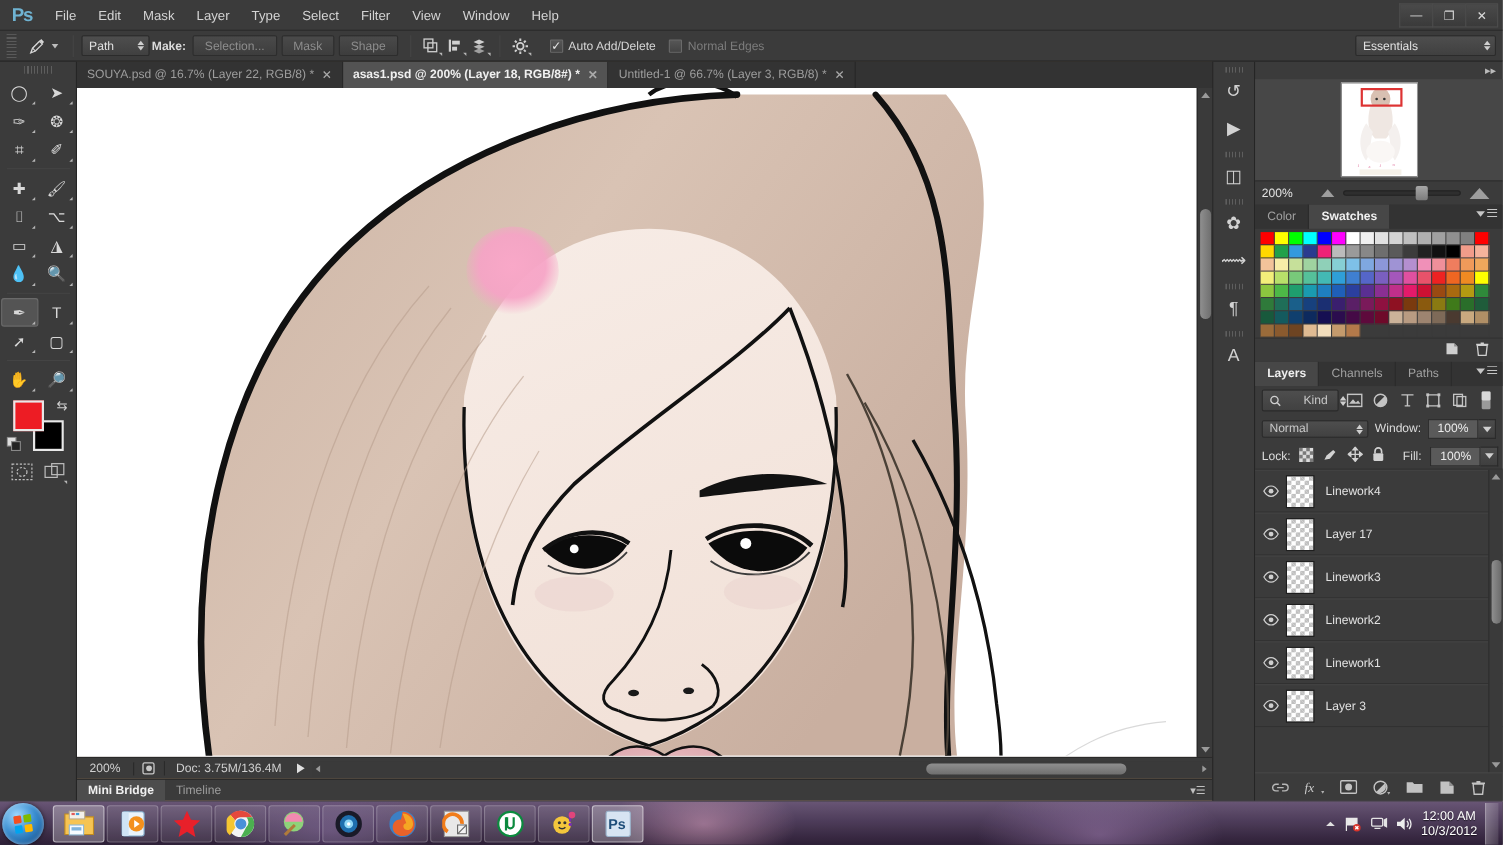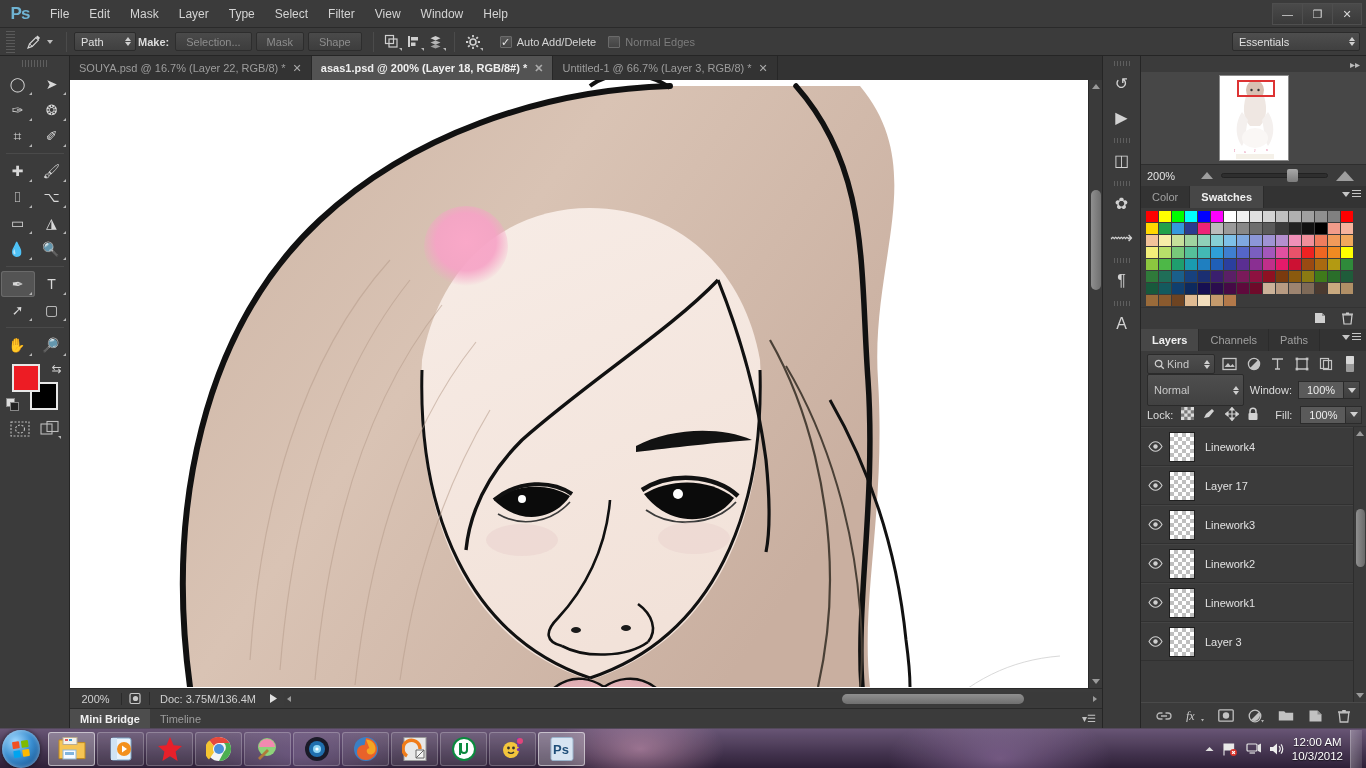--- a/index.html
+++ b/index.html
@@ -162,21 +162,21 @@
   .swcell { width:13px; height:12px; border-right:1px solid #3b3b3b; border-bottom:1px solid #3b3b3b; }
   .panel-footer { height:22px; display:flex; align-items:center; justify-content:flex-end; gap:14px; padding-right:12px; background:#3b3b3b; border-top:1px solid #333;}
 
   .filterrow { height:26px; display:flex; align-items:center; gap:5px; padding:0 6px; }
   .kinddd {
     background:linear-gradient(#4e4e4e,#414141); border:1px solid #2b2b2b; height:20px;
     display:flex; align-items:center; gap:5px; padding:0 4px 0 6px; border-radius:2px; width:70px; justify-content:space-between;
   }
   .fic { width:20px; height:20px; display:flex; align-items:center; justify-content:center; color:#c4c4c4; }
   .blendrow { height:26px; display:flex; align-items:center; gap:6px; padding:0 6px; }
-  .blenddd { flex:1; background:linear-gradient(#4e4e4e,#414141); border:1px solid #2b2b2b; height:32px;
+  .blenddd { flex:1; background:linear-gradient(#4e4e4e,#414141); border:1px solid #2b2b2b; height:16px;
     display:flex; align-items:center; justify-content:space-between; padding:0 4px 0 6px; border-radius:2px; }
   .numfield { background:#5a5a5a; border:1px solid #2b2b2b; height:18px; width:46px;
     display:flex; align-items:center; justify-content:center; color:#ececec; font-size:11px; }
   .numcaret { width:16px; height:18px; background:linear-gradient(#4c4c4c,#3f3f3f); border:1px solid #2b2b2b;
     border-left:none; display:flex; align-items:center; justify-content:center; }
   .lockrow { height:24px; display:flex; align-items:center; gap:8px; padding:0 6px; border-bottom:1px solid #313131; }
 
   .layerlist { flex:1; overflow:hidden; position:relative; background:#3b3b3b; }
   .layerrow { height:39px; display:flex; align-items:center; border-bottom:1px solid #313131; border-top:1px solid #444; }
   .eye { width:28px; display:flex; align-items:center; justify-content:center; color:#cfcfcf; }
@@ -827,21 +827,21 @@
             <div class="ptab">Paths</div>
           </div>
         <div class="pmenu">
             <span class="tri"></span>
             <span class="bars"></span>
           </div>
       </div>
 
       <div class="filterrow">
         <div class="kinddd">
-          <span style="display:flex;align-items:center;gap:2px">
+          <span style="display:flex;align-items:center;gap:20px">
             <svg width="11" height="11" viewBox="0 0 11 11">
                 <circle cx="4.6" cy="4.6" r="3.3" fill="none" stroke="#d0d0d0" stroke-width="1.2"></circle>
                 <path d="M7.2 7.2l2.6 2.6" stroke="#d0d0d0" stroke-width="1.3"></path>
               </svg>
             <span>Kind</span>
           </span>
           <span class="spin">
               <i class="u"></i>
               <i class="d"></i>
             </span>

